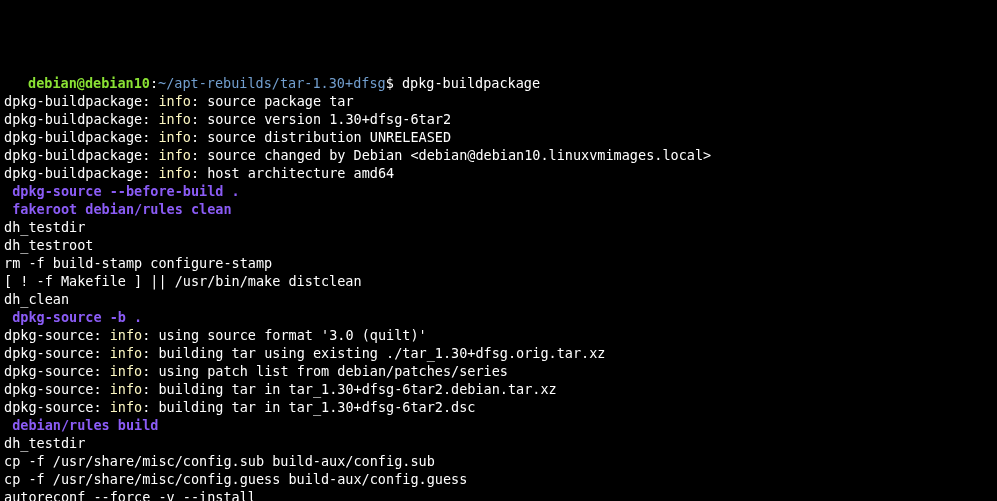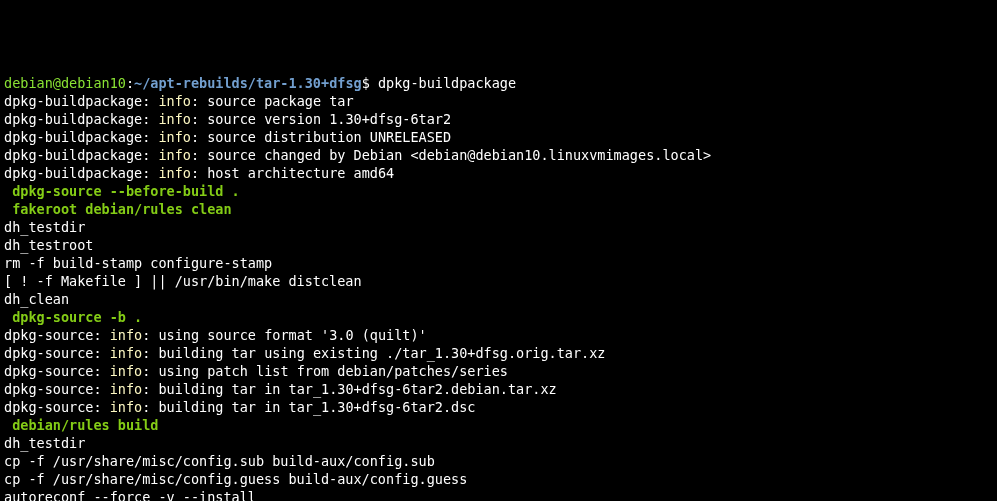--- a/index.html
+++ b/index.html
@@ -6,26 +6,26 @@
       margin: 0;
       padding: 2px 4px;
       background: #000000;
       font-family: "DejaVu Sans Mono", "Liberation Mono", monospace;
       font-size: 13.5px;
       line-height: 18px;
       color: #ffffff;
       white-space: pre;
       overflow: hidden;
     }
-    .lime { color: #8ae234; font-weight: normal; }
-    .blue { color: #729fcf; font-weight: bold; }
+    .lime { color: #8ae234; font-weight: bold; margin-left: 24px; }
+    .blue { color: #729fcf; font-weight: normal; }
     .white { color: #ffffff; }
     .bold { font-weight: normal; }
     .green { color: #fef9c3; }
-    .magenta { color: #84cc16; font-weight: bold; }
+    .magenta { color: #8b5cf6; font-weight: bold; }
     .line { display: block; }
   </style>
 </head>
 <body>
 
 
 
 <div id="terminal"><span class="line"><span class="lime">debian@debian10</span><span class="white">:</span><span class="blue">~/apt-rebuilds/tar-1.30+dfsg</span><span class="white">$ </span><span class="white">dpkg-buildpackage</span></span><span class="line"><span class="white bold">dpkg-buildpackage:</span><span class="white"> </span><span class="green">info</span><span class="white">: </span><span class="white">source package tar</span></span><span class="line"><span class="white bold">dpkg-buildpackage:</span><span class="white"> </span><span class="green">info</span><span class="white">: </span><span class="white">source version 1.30+dfsg-6tar2</span></span><span class="line"><span class="white bold">dpkg-buildpackage:</span><span class="white"> </span><span class="green">info</span><span class="white">: </span><span class="white">source distribution UNRELEASED</span></span><span class="line"><span class="white bold">dpkg-buildpackage:</span><span class="white"> </span><span class="green">info</span><span class="white">: </span><span class="white">source changed by Debian &lt;debian@debian10.linuxvmimages.local&gt;</span></span><span class="line"><span class="white bold">dpkg-buildpackage:</span><span class="white"> </span><span class="green">info</span><span class="white">: </span><span class="white">host architecture amd64</span></span><span class="line"><span class="magenta"> dpkg-source --before-build .</span></span><span class="line"><span class="magenta"> fakeroot debian/rules clean</span></span><span class="line"><span class="white">dh_testdir</span></span><span class="line"><span class="white">dh_testroot</span></span><span class="line"><span class="white">rm -f build-stamp configure-stamp</span></span><span class="line"><span class="white">[ ! -f Makefile ] || /usr/bin/make distclean</span></span><span class="line"><span class="white">dh_clean</span></span><span class="line"><span class="magenta"> dpkg-source -b .</span></span><span class="line"><span class="white bold">dpkg-source:</span><span class="white"> </span><span class="green">info</span><span class="white">: </span><span class="white">using source format '3.0 (quilt)'</span></span><span class="line"><span class="white bold">dpkg-source:</span><span class="white"> </span><span class="green">info</span><span class="white">: </span><span class="white">building tar using existing ./tar_1.30+dfsg.orig.tar.xz</span></span><span class="line"><span class="white bold">dpkg-source:</span><span class="white"> </span><span class="green">info</span><span class="white">: </span><span class="white">using patch list from debian/patches/series</span></span><span class="line"><span class="white bold">dpkg-source:</span><span class="white"> </span><span class="green">info</span><span class="white">: </span><span class="white">building tar in tar_1.30+dfsg-6tar2.debian.tar.xz</span></span><span class="line"><span class="white bold">dpkg-source:</span><span class="white"> </span><span class="green">info</span><span class="white">: </span><span class="white">building tar in tar_1.30+dfsg-6tar2.dsc</span></span><span class="line"><span class="magenta"> debian/rules build</span></span><span class="line"><span class="white">dh_testdir</span></span><span class="line"><span class="white">cp -f /usr/share/misc/config.sub build-aux/config.sub</span></span><span class="line"><span class="white">cp -f /usr/share/misc/config.guess build-aux/config.guess</span></span><span class="line"><span class="white">autoreconf --force -v --install</span></span></div>
 
 

